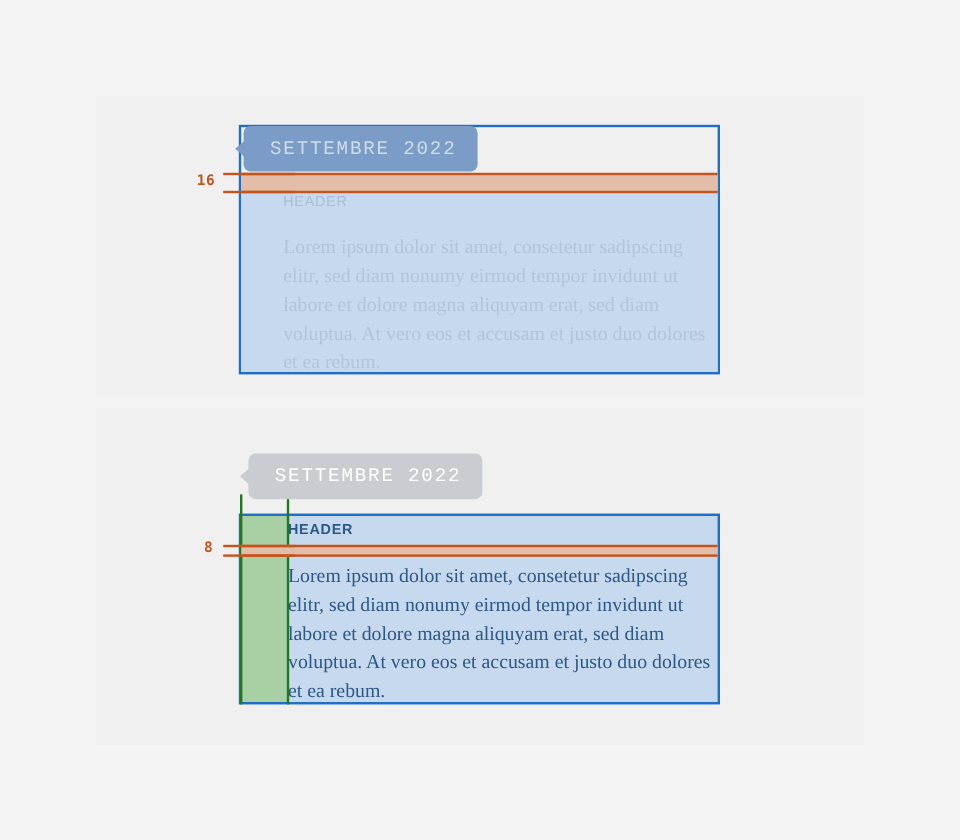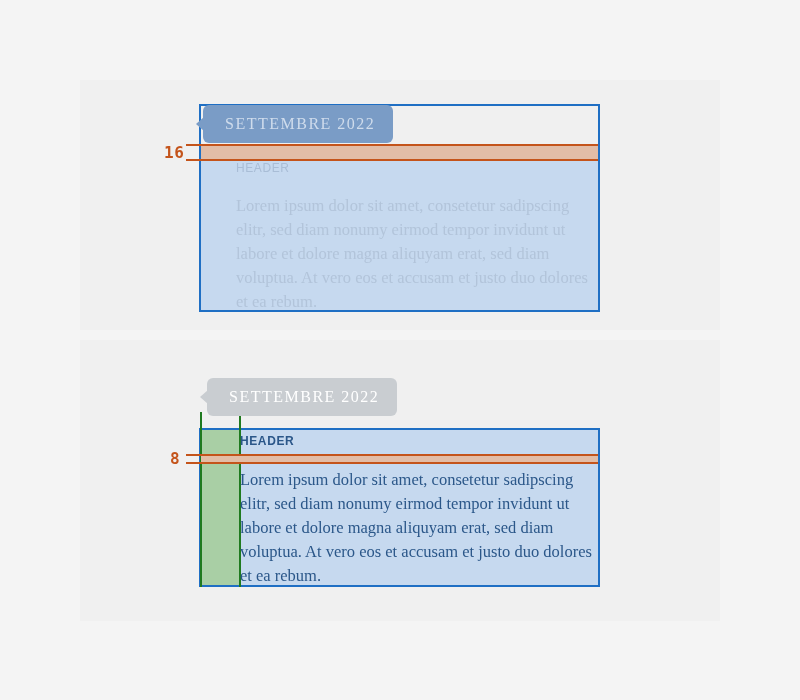--- a/index.html
+++ b/index.html
@@ -68,21 +68,21 @@
   }
   #leader-top-a    { left: 186px; top: 144px; width: 60px; }
   #leader-top-b    { left: 186px; top: 159px; width: 60px; }
   #leader-bottom-a { left: 186px; top: 454px; width: 60px; }
   #leader-bottom-b { left: 186px; top: 462px; width: 60px; }
 
   .dim-label {
     position: absolute;
     font-family: "DejaVu Sans Mono", monospace;
     font-weight: bold;
-    font-size: 16px;
+    font-size: 12px;
     letter-spacing: 0.5px;
     white-space: nowrap;
   }
   .dim-orange { color: #c4541b; }
   .dim-green  { color: #1f7a1f; }
 
   #label-16 { left: 164px; top: 143px; }
   #label-8  { left: 170px; top: 449px; }
   #label-40 { left: 212px; top: 400px; }
 
@@ -106,21 +106,21 @@
 
   
   .badge {
     position: absolute;
     height: 38px;
     border-radius: 6px;
     display: flex;
     align-items: center;
     padding: 0 18px 0 22px;
     box-sizing: border-box;
-    font-family: Liberation Serif, serif;
+    font-family: Liberation Mono, monospace;
     font-size: 16px;
     letter-spacing: 1.5px;
   }
   .badge::before {
     content: "";
     position: absolute;
     left: -7px;
     top: 12px;
     width: 0; height: 0;
     border-top: 7px solid transparent;

